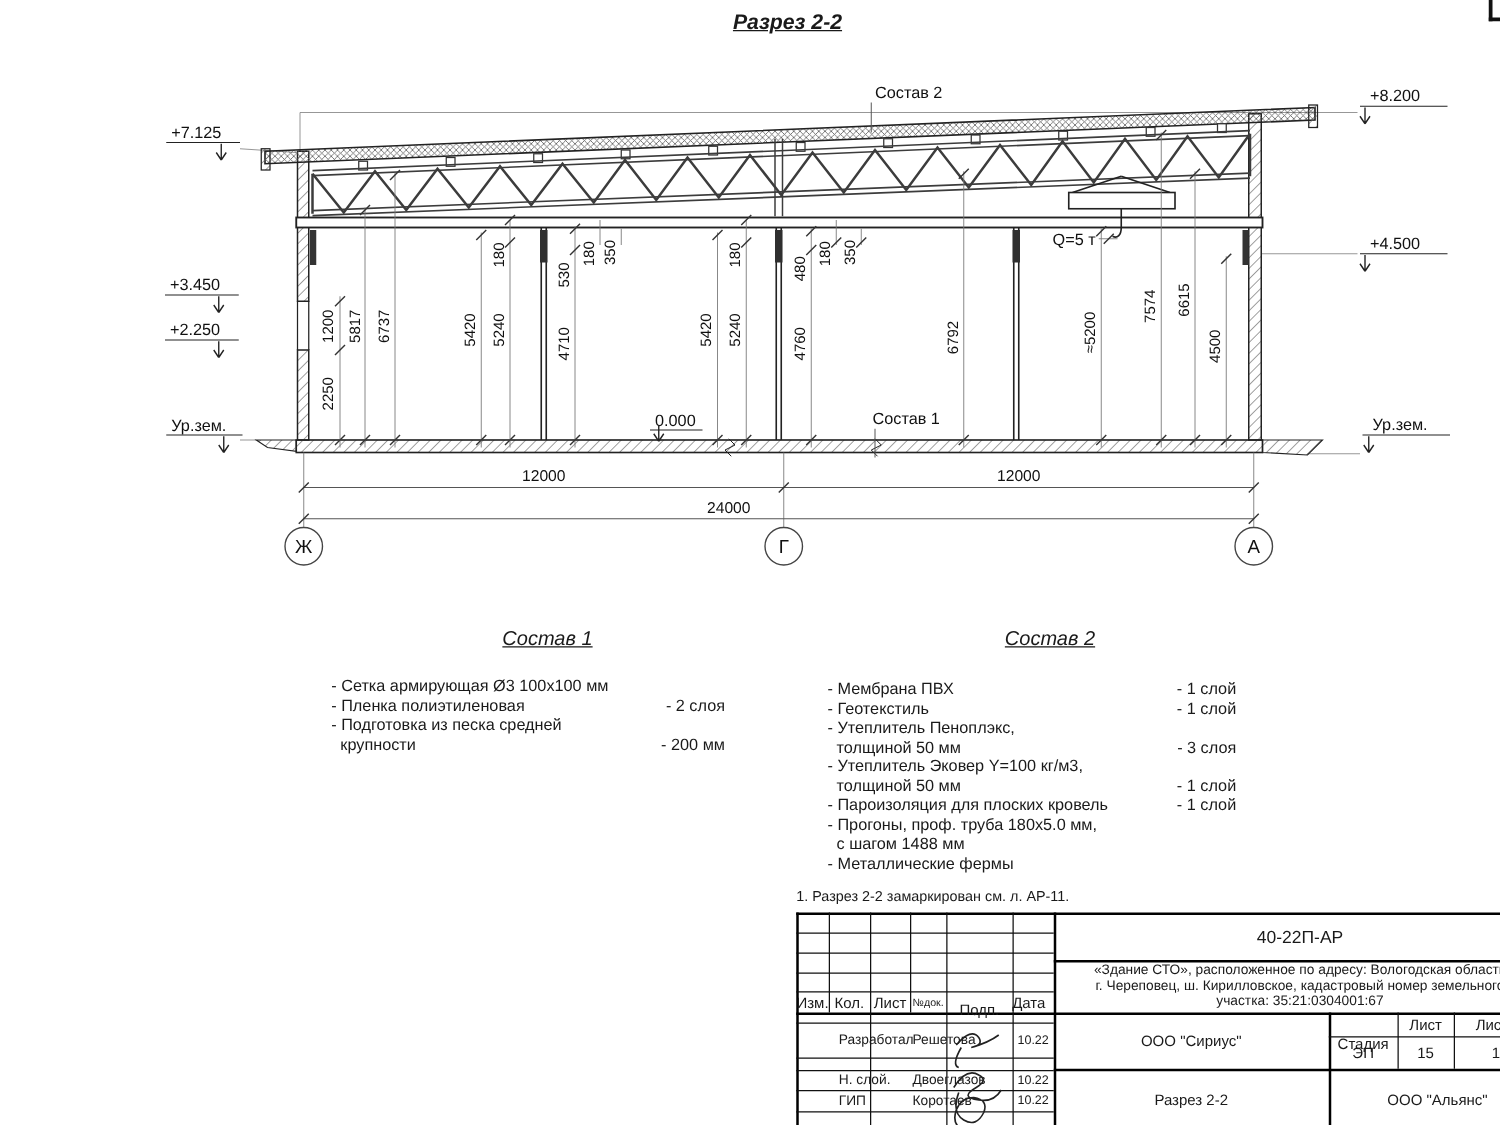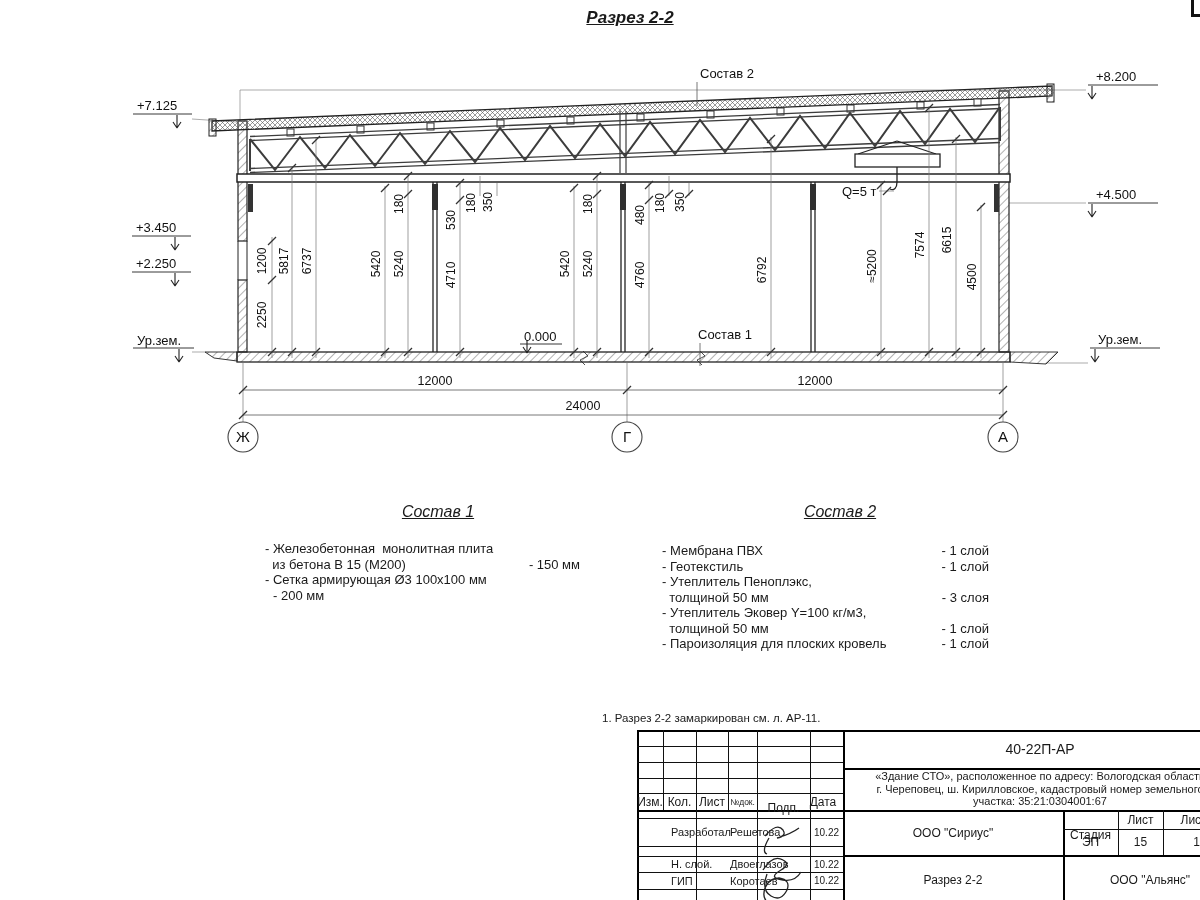--- a/index.html
+++ b/index.html
@@ -272,29 +272,30 @@
       <circle cx="1003" cy="437" r="15" fill="#fff" stroke="#444" stroke-width="1.1"></circle>
       <text x="243" y="442" font-size="15" text-anchor="middle">Ж</text>
       <text x="627" y="442" font-size="15" text-anchor="middle">Г</text>
       <text x="1003" y="442" font-size="15" text-anchor="middle">А</text>
     </g>
   </svg>
 
   <div class="abs sostav-title" style="left:378px;top:503px">Состав 1</div>
   <div class="abs sostav-list" style="left:265px;top:541px;width:315px">
     <div class="sostav-row">
-      <div class="sostav-text">- Железобетонная  монолитная плита
-  из бетона В 15 (М200)</div>
-      <div class="sostav-val">- 150 мм</div>
-    </div>
-    <div class="sostav-row">
       <div class="sostav-text">- Сетка армирующая Ø3 100х100 мм</div>
       <div class="sostav-val"></div>
     </div>
     <div class="sostav-row">
+      <div class="sostav-text">- Пленка полиэтиленовая</div>
+      <div class="sostav-val">-  2 слоя</div>
+    </div>
+    <div class="sostav-row">
+      <div class="sostav-text">- Подготовка из песка средней
+  крупности</div>
       <div class="sostav-val">- 200 мм</div>
     </div>
   </div>
 
   <div class="abs sostav-title" style="left:780px;top:503px">Состав 2</div>
   <div class="abs sostav-list" style="left:662px;top:543px;width:327px">
     <div class="sostav-row">
       <div class="sostav-text">- Мембрана ПВХ</div>
       <div class="sostav-val">- 1 слой</div>
     </div>
@@ -309,23 +310,32 @@
     </div>
     <div class="sostav-row">
       <div class="sostav-text">- Утеплитель Эковер Y=100 кг/м3,
   толщиной 50 мм</div>
       <div class="sostav-val">- 1 слой</div>
     </div>
     <div class="sostav-row">
       <div class="sostav-text">- Пароизоляция для плоских кровель</div>
       <div class="sostav-val">- 1 слой</div>
     </div>
+    <div class="sostav-row">
+      <div class="sostav-text">- Прогоны, проф. труба 180х5.0 мм,
+  с шагом 1488 мм</div>
+      <div class="sostav-val"></div>
+    </div>
+    <div class="sostav-row">
+      <div class="sostav-text">- Металлические фермы</div>
+      <div class="sostav-val"></div>
+    </div>
   </div>
 
-  <div class="abs note" style="left:602px;top:712px">1. Разрез 2-2 замаркирован см. л. АР-11.</div>
+  <div class="abs note" style="left:637px;top:712px">1. Разрез 2-2 замаркирован см. л. АР-11.</div>
 
   <div class="abs tb">
 
     <div class="hline thick" style="left:0;top:0;width:600px"></div>
     <div class="vline thick" style="left:0;top:0;height:175px"></div>
     <div class="vline thick" style="left:206px;top:0;height:175px"></div>
     <div class="hline thick" style="left:0;top:80px;width:600px"></div>
     <div class="hline thick" style="left:206px;top:38px;width:394px"></div>
     <div class="vline thick" style="left:426px;top:80px;height:95px"></div>
     <div class="hline thick" style="left:206px;top:125px;width:394px"></div>

